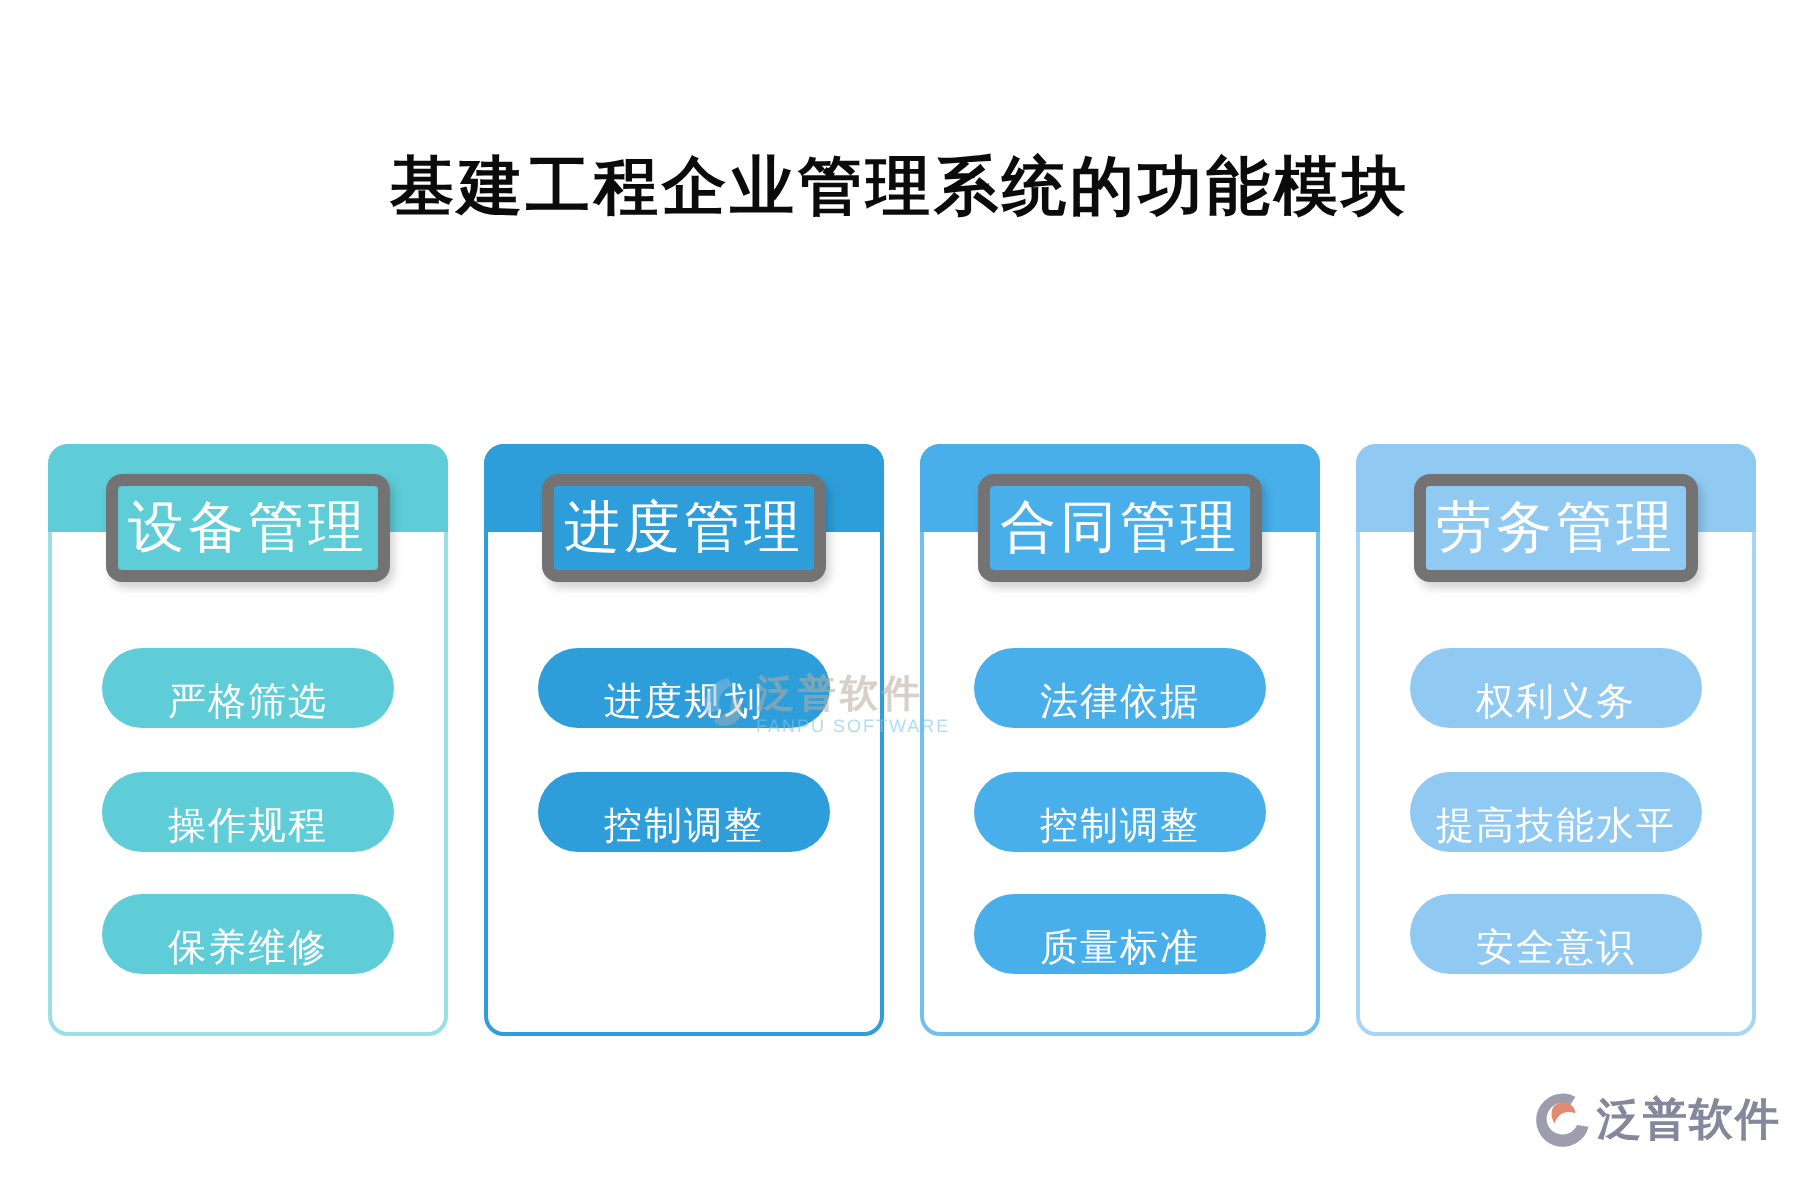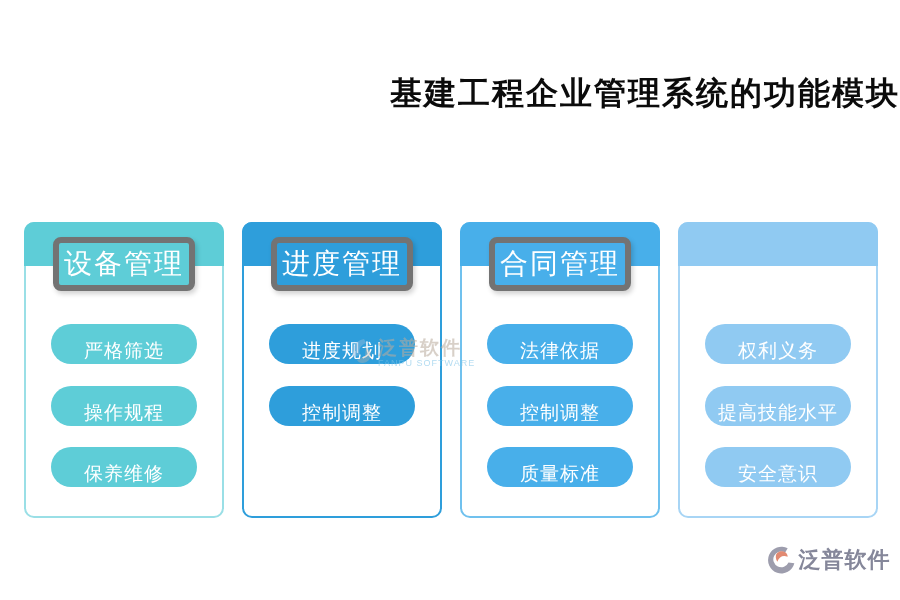--- a/index.html
+++ b/index.html
@@ -1,21 +1,21 @@
 <!DOCTYPE html>
 <html><head>
 <meta charset="utf-8">
 <style>
   html,body{margin:0;padding:0;}
   body{
     width:900px;height:600px;position:relative;background:#ffffff;overflow:hidden;
     font-family:"Liberation Serif","DejaVu Serif",serif;
   }
   .page-title{
-    position:absolute;top:72px;left:0;width:900px;text-align:right;
+    position:absolute;top:72px;left:0;width:900px;text-align:center;
     font-size:32px;font-weight:bold;color:#0b0b0b;letter-spacing:2px;
   }
   .card{
     position:absolute;top:222px;width:200px;height:296px;box-sizing:border-box;
     background:#ffffff;border:2px solid var(--border,#9adfe6);border-radius:10px;
   }
   .card[data-card-index="0"]{left:24px;}
   .card[data-card-index="1"]{left:242px;}
   .card[data-card-index="2"]{left:460px;}
   .card[data-card-index="3"]{left:678px;}
@@ -108,20 +108,23 @@
   <div class="item-pill item-1">
       <span>控制调整</span>
     </div>
   <div class="item-pill item-2">
       <span>质量标准</span>
     </div>
 </div>
 
 <div class="card" data-card-index="3" style="--main: #90caf2; --border: #a8d5f5;">
   <div class="card-strip"></div>
+  <div class="header-pill">
+    <span>劳务管理</span>
+  </div>
   <div class="item-pill item-0">
       <span>权利义务</span>
     </div>
   <div class="item-pill item-1">
       <span>提高技能水平</span>
     </div>
   <div class="item-pill item-2">
       <span>安全意识</span>
     </div>
 </div>

